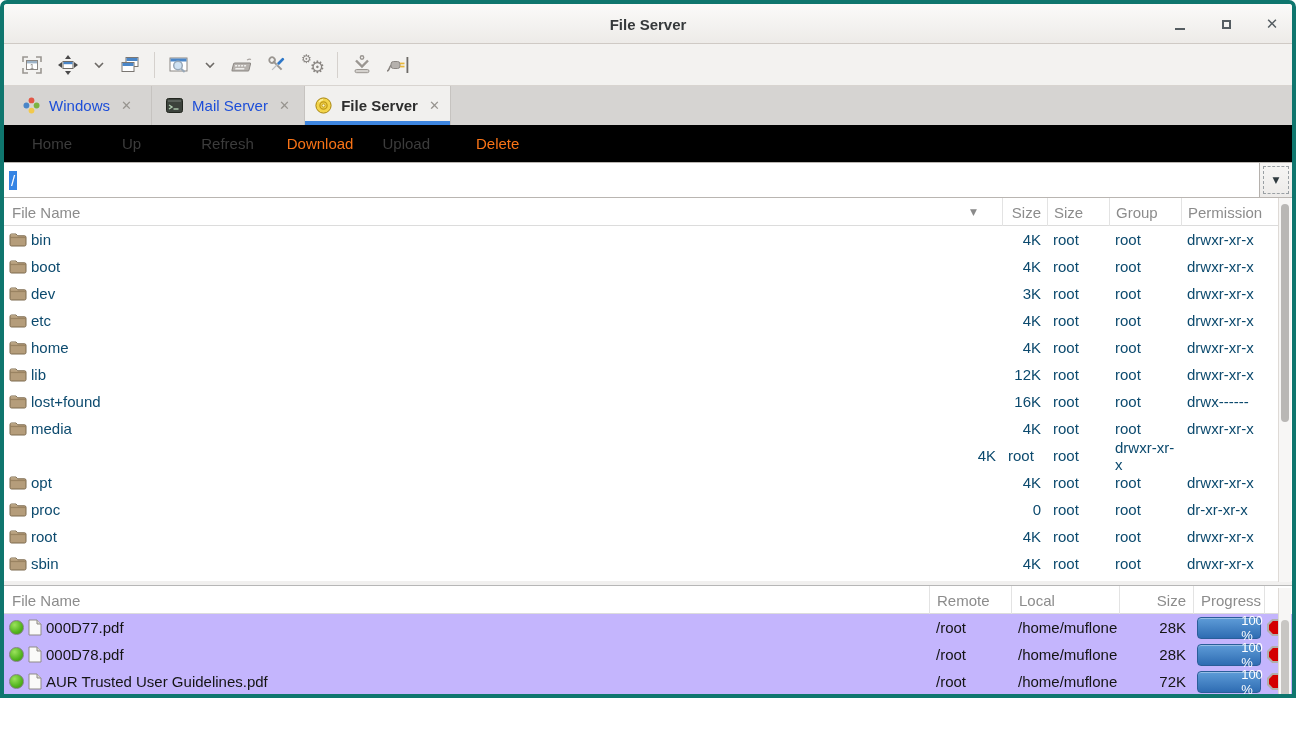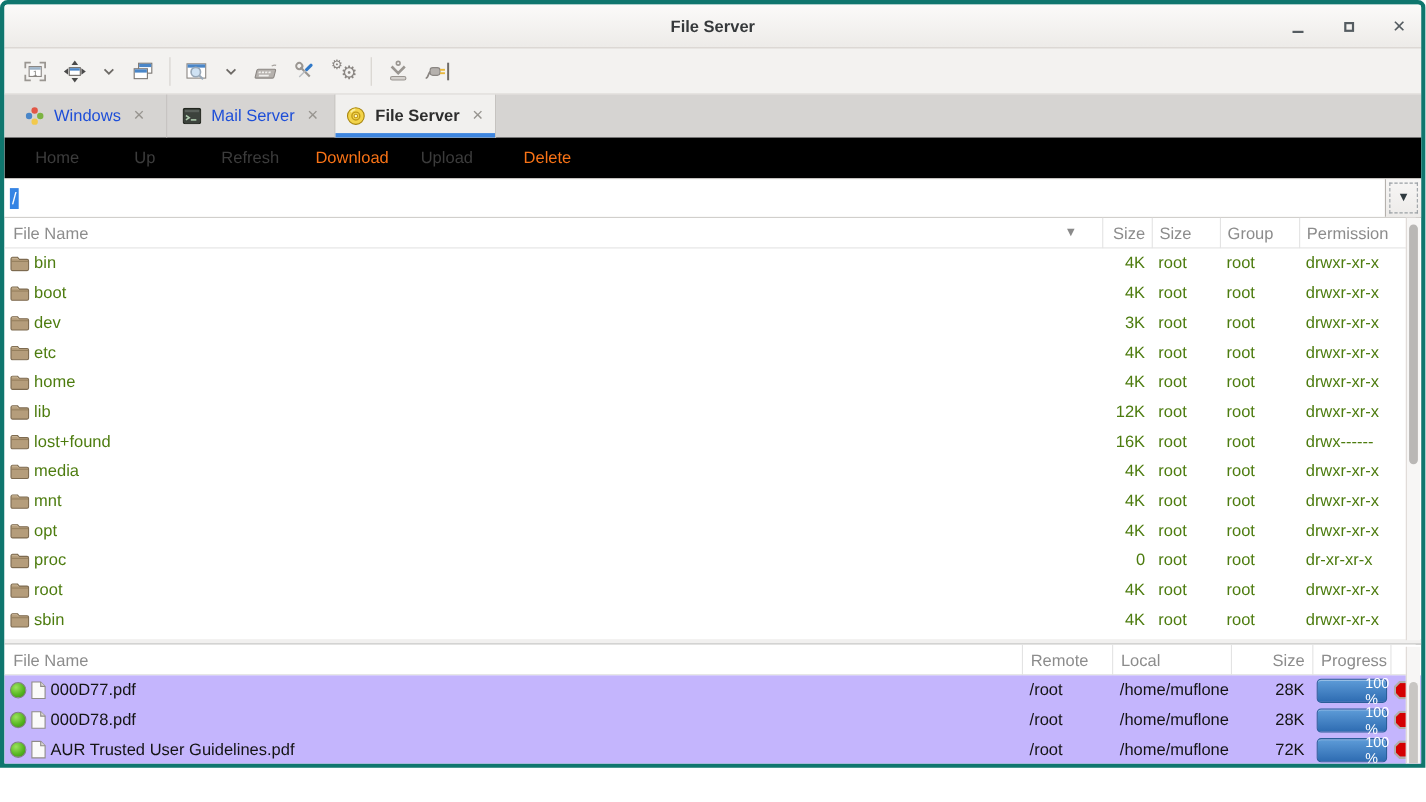--- a/index.html
+++ b/index.html
@@ -86,21 +86,21 @@
     align-items:center; font-size:15px; color:#8c8c8c; }
   .rhead > div { height:28px; display:flex; align-items:center; }
   .rhead .hsep { border-left:1px solid #e3e3e3; }
   .h-name { padding-left:8px; position:relative; }
   .sortarrow { position:absolute; right:25px; top:9px; font-size:9px;
     color:#8a8a8a; }
   .h-size { justify-content:flex-end; padding-right:6px; }
   .h-user, .h-group, .h-perm { padding-left:6px; }
 
   .rrows { position:relative; height:355px; overflow:hidden; background:#fff; }
-  .rrow { height:27px; align-items:center; font-size:15px; color:#4d7c0f; }
+  .rrow { height:27px; align-items:center; font-size:15px; color:#0c4a6e; }
   .rrow > div { display:flex; align-items:center; height:27px; }
   .cell-name { padding-left:5px; gap:4px; }
   .cell-size { justify-content:flex-end; padding-right:6px; }
   .cell-user, .cell-group, .cell-perm { padding-left:6px; }
 
   
   .splitter { height:5px; background:#f1f0ef; border-bottom:1px solid #b6b6b6; }
 
   
   .tgrid { display:grid; grid-template-columns:1fr 82px 108px 74px 71px 23px;
@@ -452,28 +452,20 @@
           </svg>
           <span>media</span>
         </div>
         <div class="cell-size">4K</div>
         <div class="cell-user">root</div>
         <div class="cell-group">root</div>
         <div class="cell-perm">drwxr-xr-x</div>
       </div>
 
       <div class="rgrid rrow">
-        <div class="cell-name">
-          <svg width="18" height="15" viewBox="0 0 18 15">
-            <path d="M1 3.5 C1 2.7 1.6 2 2.4 2 H7 L8.5 3.8 H15.6 C16.4 3.8 17 4.4 17 5.2 V12.6 C17 13.4 16.4 14 15.6 14 H2.4 C1.6 14 1 13.4 1 12.6 Z" fill="#b59d7b" stroke="#7d6a4f"></path>
-            <path d="M1.4 5.6 H16.6" stroke="#8f7a58" stroke-width="0.8"></path>
-            <path d="M1.8 2.8 H6.6 L7.8 4.2" fill="none" stroke="#cdbb9c" stroke-width="0.8"></path>
-          </svg>
-          <span>mnt</span>
-        </div>
         <div class="cell-size">4K</div>
         <div class="cell-user">root</div>
         <div class="cell-group">root</div>
         <div class="cell-perm">drwxr-xr-x</div>
       </div>
 
       <div class="rgrid rrow">
         <div class="cell-name">
           <svg width="18" height="15" viewBox="0 0 18 15">
             <path d="M1 3.5 C1 2.7 1.6 2 2.4 2 H7 L8.5 3.8 H15.6 C16.4 3.8 17 4.4 17 5.2 V12.6 C17 13.4 16.4 14 15.6 14 H2.4 C1.6 14 1 13.4 1 12.6 Z" fill="#b59d7b" stroke="#7d6a4f"></path>

